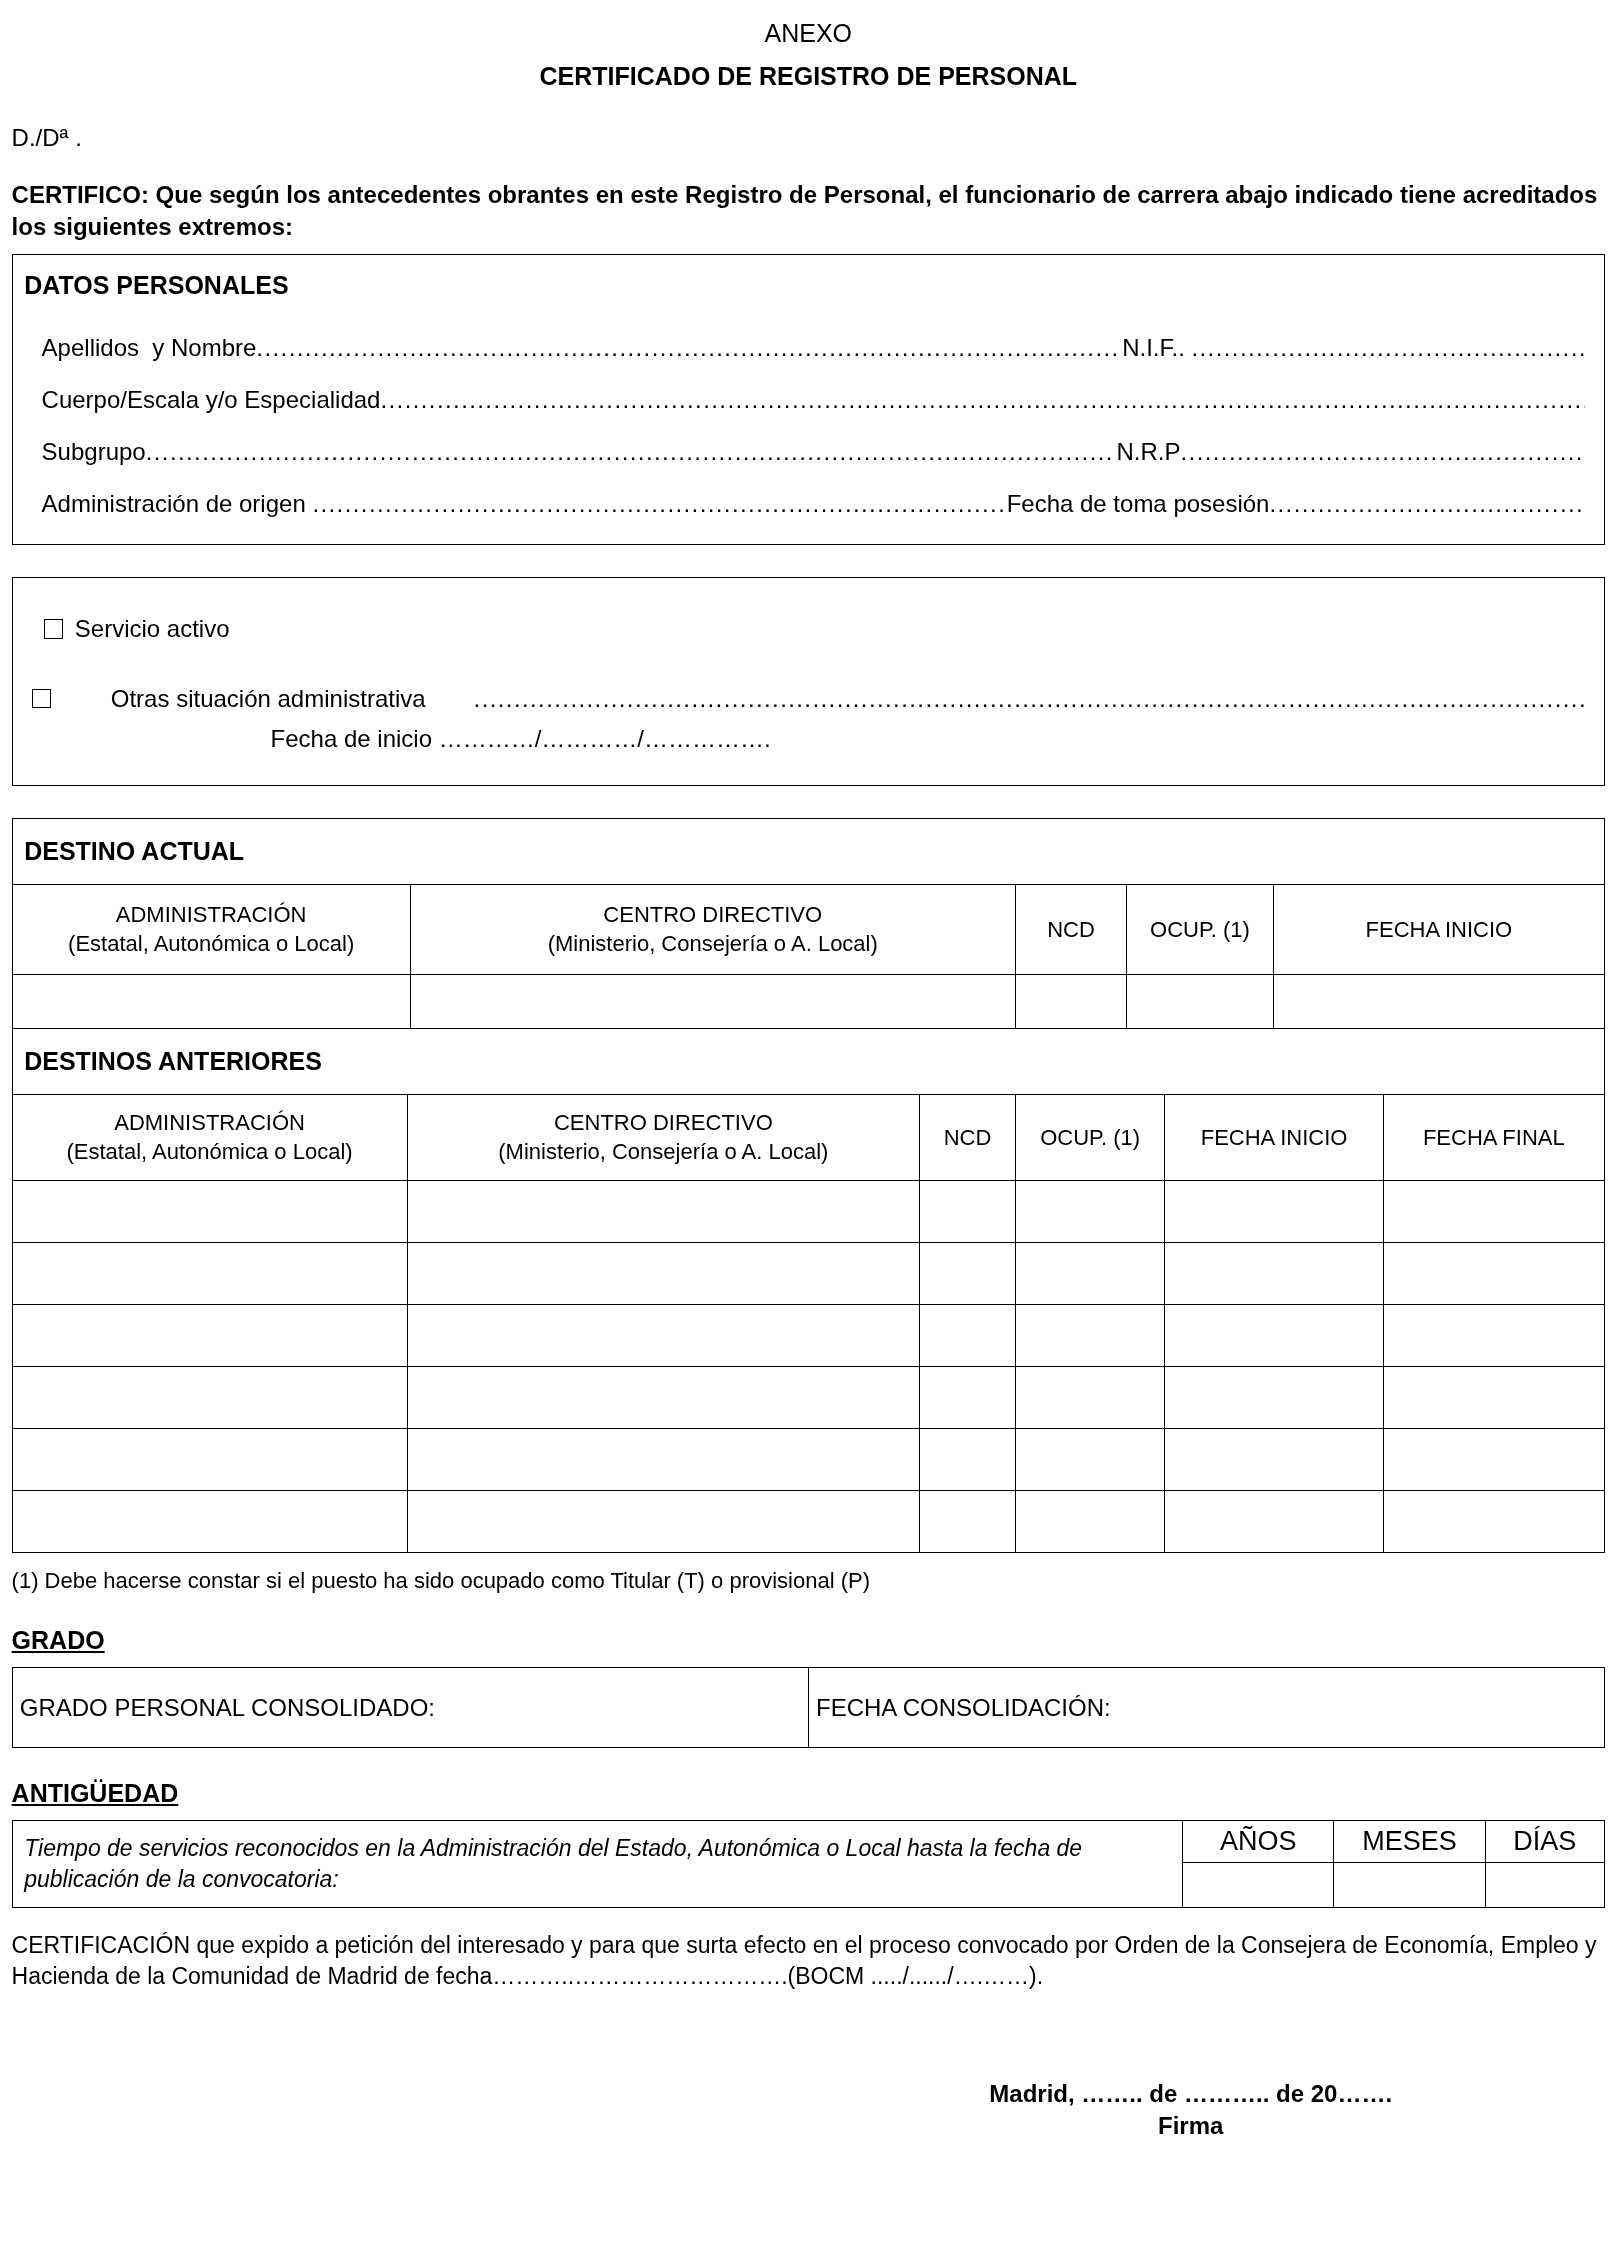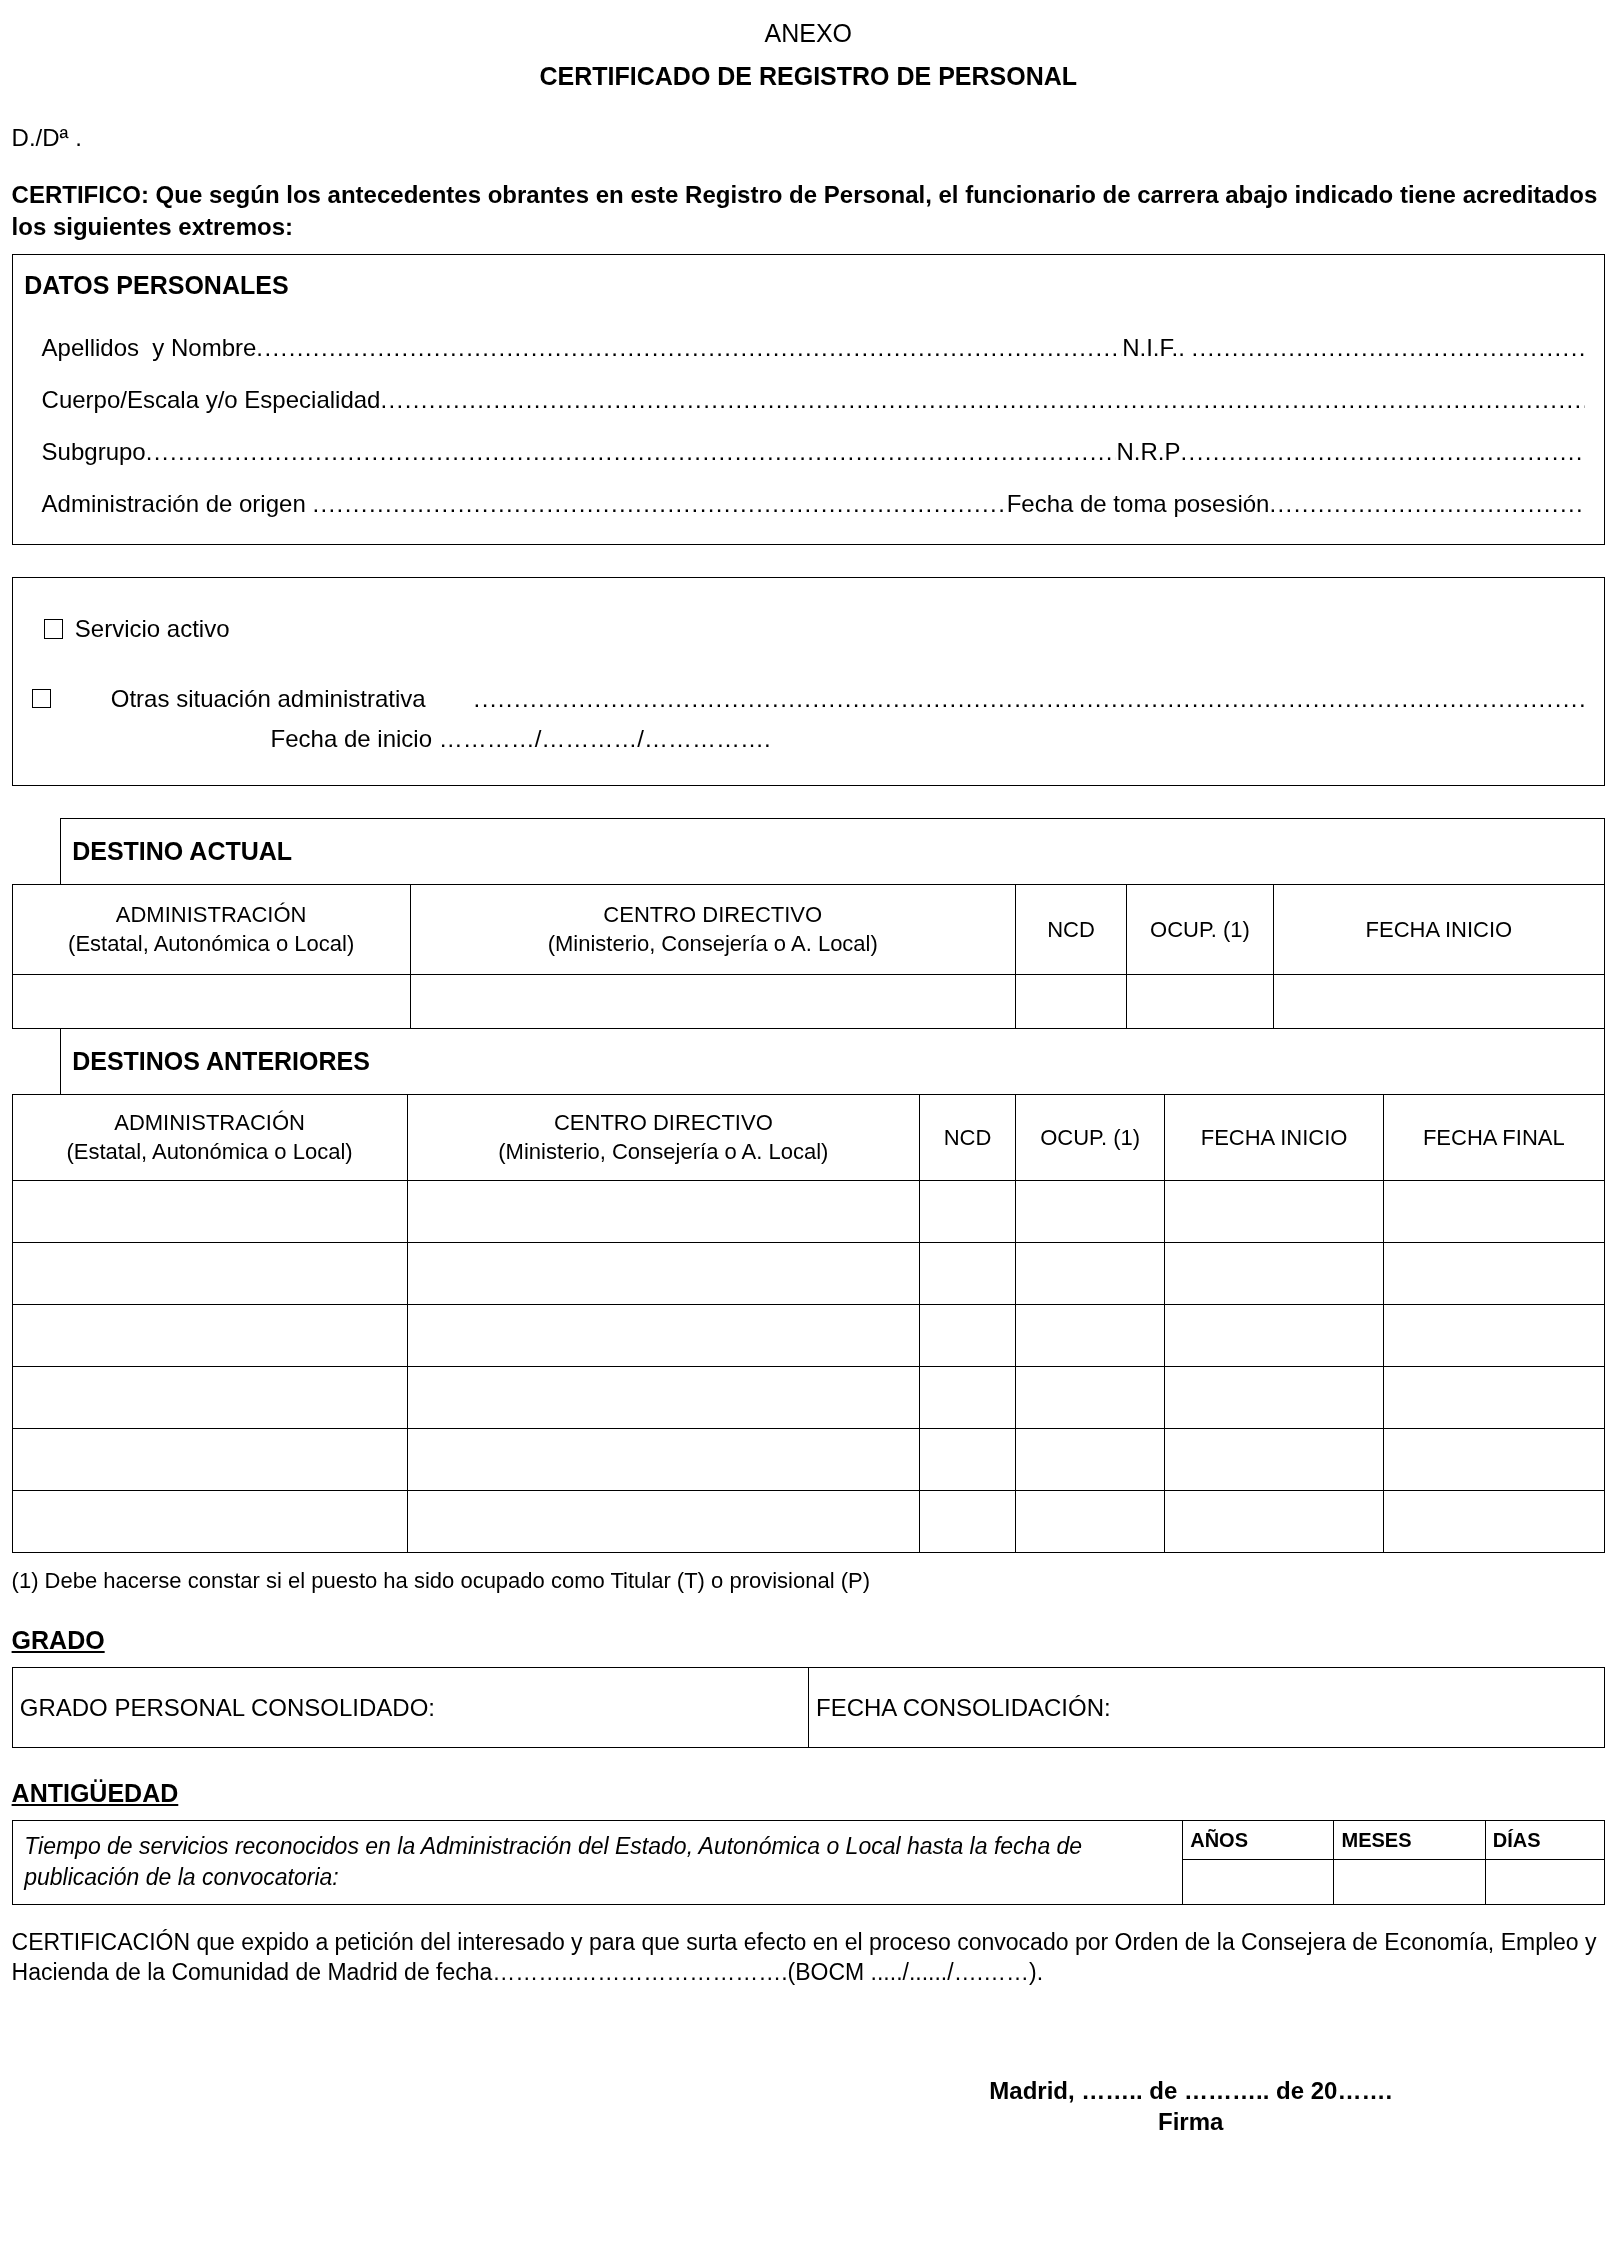--- a/index.html
+++ b/index.html
@@ -38,39 +38,39 @@
   }
 
   .sit-body { padding: 13px 19px 30px 19px; }
   .chkline { display: flex; align-items: center; white-space: nowrap; }
   .chkline.first { margin-top: 22px; padding-left: 12px; }
   .chkline.second { margin-top: 38px; gap: 48px; }
   .chk { width: 19.6px; height: 19.6px; border: 1.4px solid #000; margin-right: 11.6px; flex: 0 0 auto; background: #fff; }
   .fecha-inicio { margin: 8.7px 0 0 239px; }
 
   .tsection { margin-bottom: 0; }
-  .band { border: 1.4px solid #000; border-bottom: none; font-weight: bold; font-size: 25px; padding: 16px 11.6px; margin-left: 48px; }
+  .band { border: 1.4px solid #000; border-bottom: none; font-weight: bold; font-size: 25px; padding: 16px 11.6px; }
   .band.mid { border-top: none; }
 
   table.grid { border-collapse: collapse; width: 100%; table-layout: fixed; }
   table.grid th, table.grid td { border: 1.4px solid #000; padding: 2.9px 7.2px; }
   .t-actual th, .t-ant th { font-weight: normal; font-size: 22px; text-align: center; vertical-align: middle; }
   .t-actual th { height: 90px; }
   .t-actual td.empty { height: 54px; }
   .t-ant th { height: 86px; }
   .t-ant td.empty { height: 62px; }
   .th-sub { font-size: 22px; }
 
   .footnote { margin-top: 13px; font-size: 22px; }
 
   .sec-head { font-weight: bold; text-decoration: underline; font-size: 25px; margin: 29px 0 10px 0; }
 
   .grado-table td { height: 80px; vertical-align: middle; padding-left: 11.6px; font-size: 24px; }
 
-  .ant-table th { font-weight: bold; font-size: 20px; text-align: left; height: 39px; vertical-align: middle; padding-left: 10px; }
+  .ant-table th { font-weight: normal; font-size: 27px; text-align: center; height: 39px; vertical-align: middle; padding-left: 10px; }
   .ant-table td.empty { height: 45px; }
   .ant-table td.ant-text { vertical-align: middle; padding-left: 11.6px; font-size: 23px; line-height: 1.35; font-style: italic; }
 
   .certificacion { margin-top: 22px; font-size: 23px; }
 
   .sig { margin-left: 55%; width: 38%; margin-top: 87px; text-align: center; font-weight: bold; }
   .sig div { margin: 0; }
 </style>
 </head>
 <body>

